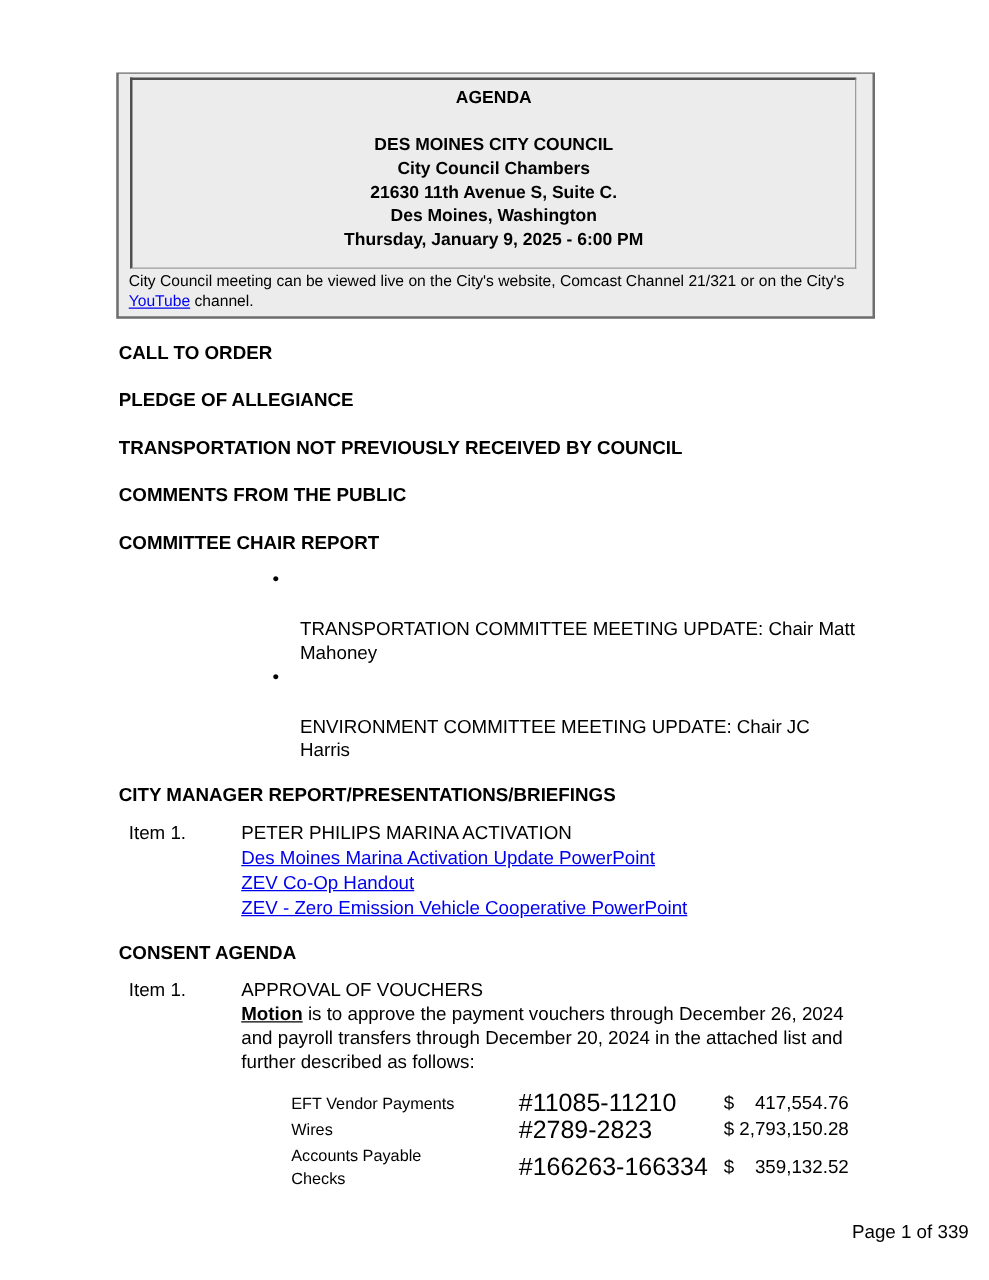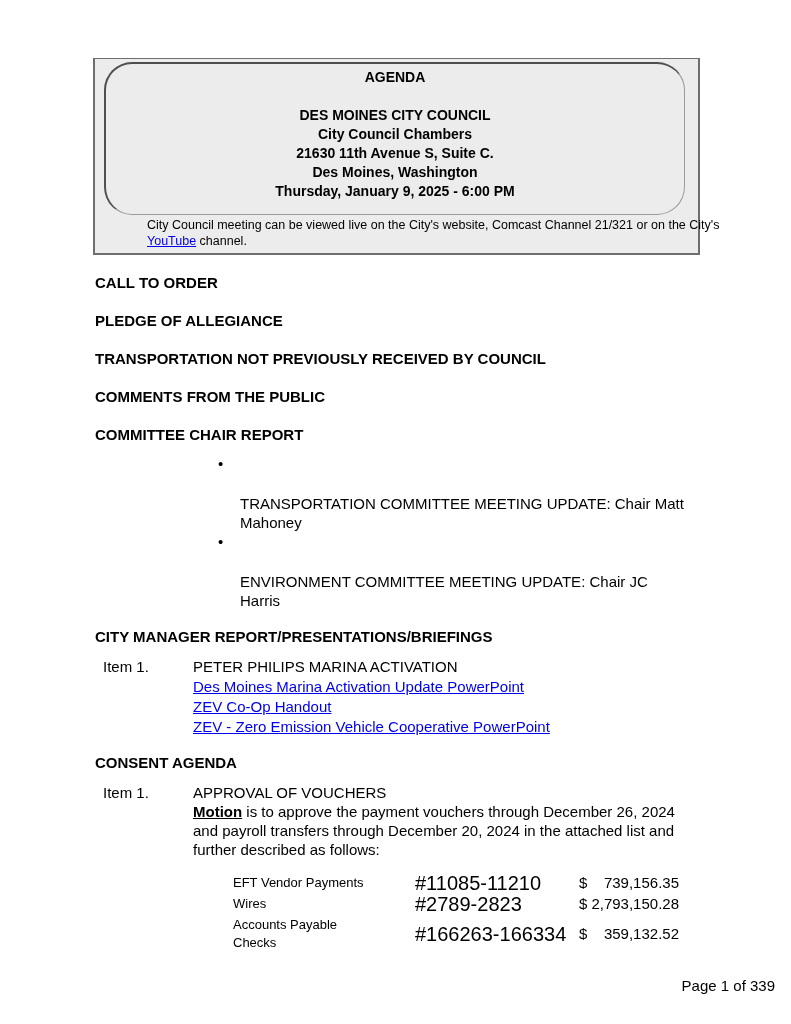--- a/index.html
+++ b/index.html
@@ -25,35 +25,33 @@
   }
   .inner-box {
     margin: 3px 13px 0 9px;
     height: 153px;
     border-top: 2px solid #4f4f4f;
     border-left: 2px solid #4f4f4f;
     border-right: 1px solid #9b9b9b;
     border-bottom: 1px solid #9b9b9b;
     padding-top: 4px;
     text-align: center;
-    border-radius: 28px;
   }
   .hline {
     font-size: 14px;
     font-weight: bold;
     line-height: 19px;
     white-space: nowrap;
   }
   .hline.blank { height: 19px; }
   .note {
     padding: 2px 7px 4px 8px;
     font-size: 12.5px;
     line-height: 16px;
     width: 592px;
-    margin-left: 44px;
   }
   a.link, a.doc-link {
     color: #0000EE;
     text-decoration: underline;
     cursor: pointer;
   }
 
   
   .heading {
     font-size: 15px;
@@ -156,21 +154,21 @@
       <div class="item-body">
         <div class="item-title">APPROVAL OF VOUCHERS</div>
         <p class="motion"><span class="motion-word">Motion</span><span> is to approve the payment vouchers through December 26, 2024 and payroll transfers through December 20, 2024 in the attached list and further described as follows:</span></p>
 
         <div class="vtable">
           <div class="vrow">
             <span class="vlabel">EFT Vendor Payments</span>
             <span class="vrange">#11085-11210</span>
             <span class="vamount">
               <span>$</span>
-              <span>739,156.35</span>
+              <span>417,554.76</span>
             </span>
           </div>
           <div class="vrow">
             <span class="vlabel">Wires</span>
             <span class="vrange">#2789-2823</span>
             <span class="vamount">
               <span>$</span>
               <span>2,793,150.28</span>
             </span>
           </div>

